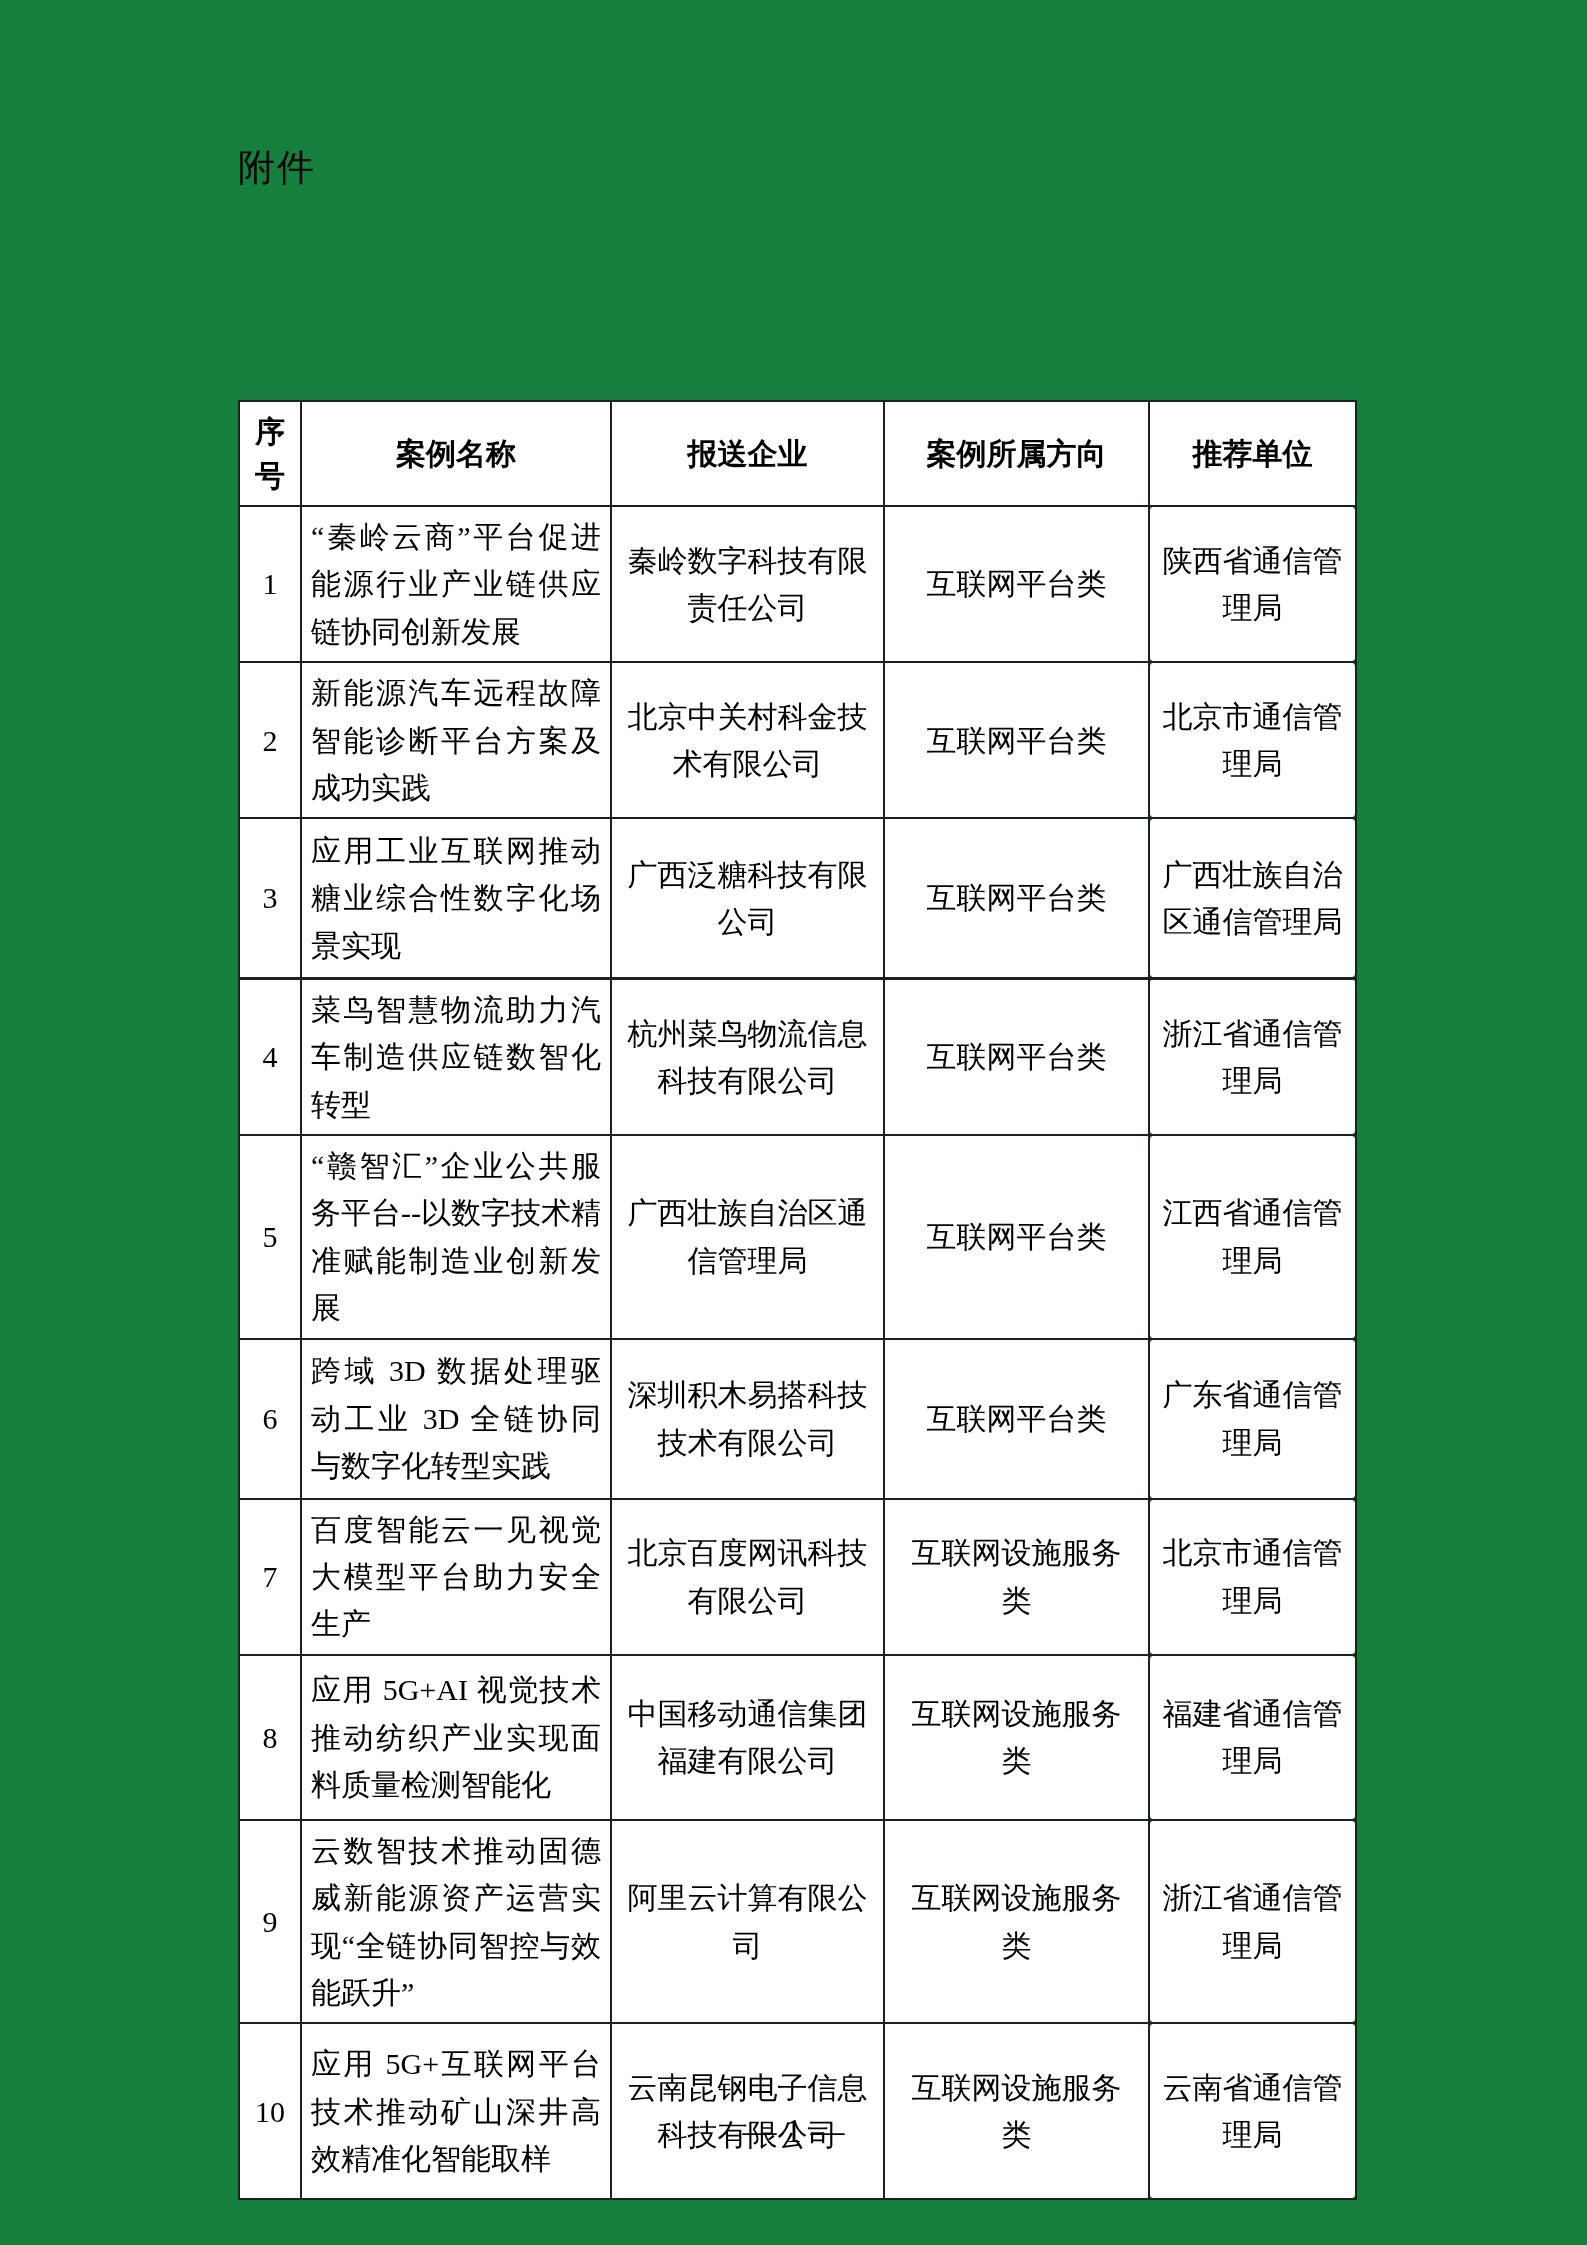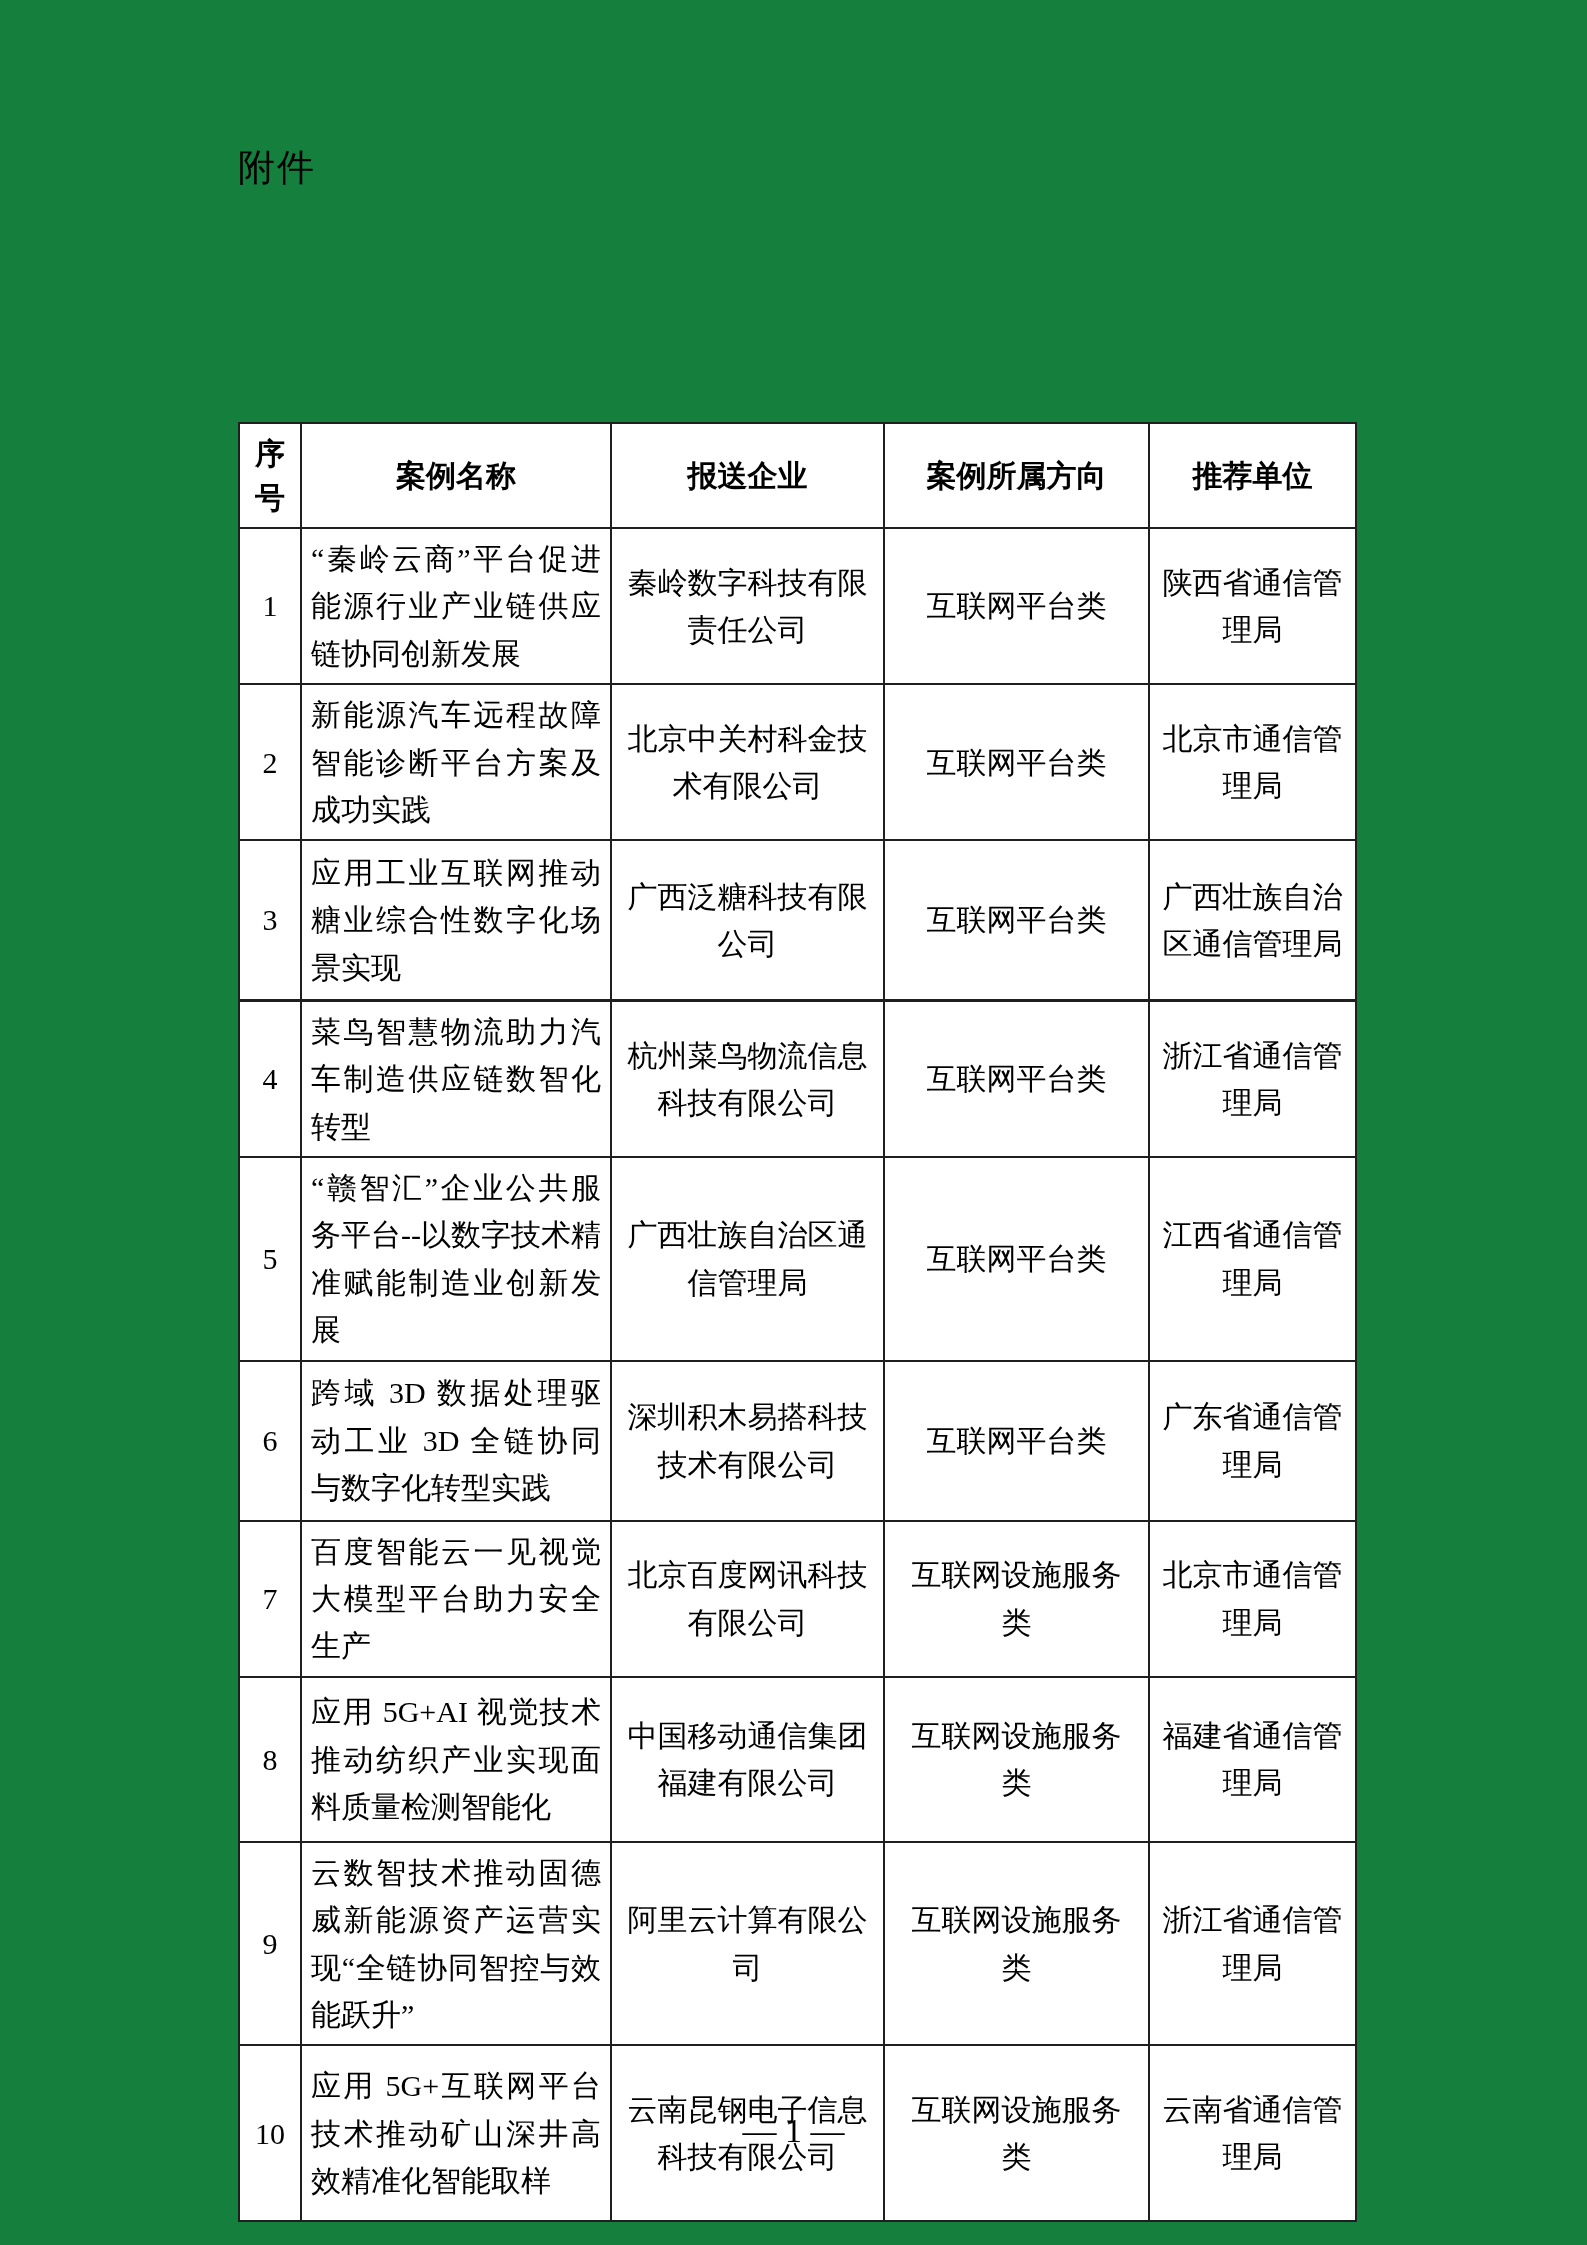--- a/index.html
+++ b/index.html
@@ -34,21 +34,21 @@
     font-family: "Liberation Serif", "DejaVu Serif", serif;
     font-weight: bold;
     font-size: 45px;
     letter-spacing: 1px;
     white-space: nowrap;
     color: #000000;
   }
   table.case-table {
     position: absolute;
     left: 238px;
-    top: 422px;
+    top: 400px;
     width: 1117px;
     border-collapse: collapse;
     table-layout: fixed;
   }
   .case-table col.c-no       { width: 62px;  }
   .case-table col.c-case     { width: 310px; }
   .case-table col.c-company  { width: 273px; }
   .case-table col.c-category { width: 265px; }
   .case-table col.c-recomm   { width: 207px; }
 
@@ -84,20 +84,21 @@
   td.cell-company {
     text-align: center;
   }
   td.cell-category {
     text-align: center;
     padding: 6px 16px;
   }
   td.cell-recomm {
     text-align: center;
     padding: 14px 12px;
+    border-radius: 7px;
   }
   
   tbody tr:nth-child(1)  { height: 155px; }
   tbody tr:nth-child(2)  { height: 155px; }
   tbody tr:nth-child(3)  { height: 160px; }
   tbody tr:nth-child(4)  { height: 145px; }
   tbody tr:nth-child(5)  { height: 160px; }
   tbody tr:nth-child(6)  { height: 160px; }
   tbody tr:nth-child(7)  { height: 150px; }
   tbody tr:nth-child(8)  { height: 165px; }

